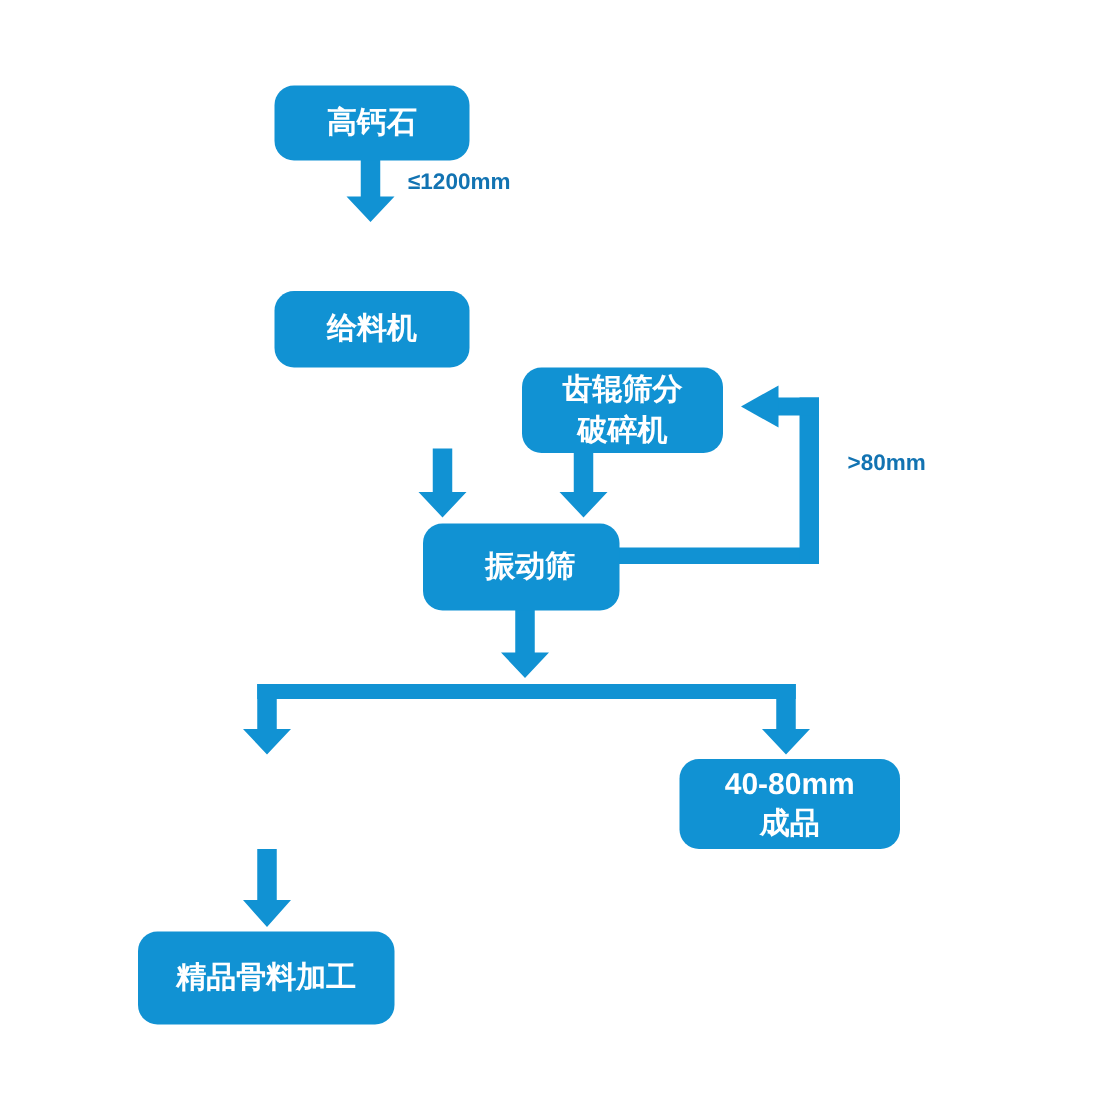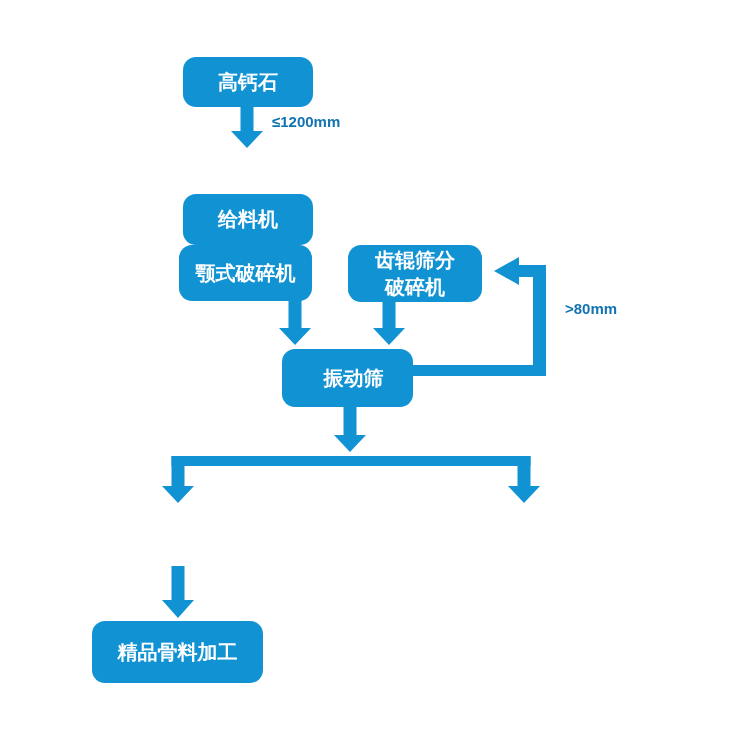--- a/index.html
+++ b/index.html
@@ -94,34 +94,35 @@
   <div class="node n-source">
     <span>高钙石</span>
   </div>
 
   <div class="edge-label l-feed">≤1200mm</div>
 
   <div class="node n-feeder">
     <span>给料机</span>
   </div>
 
-  <div class="node n-jaw">
-    <span>颚式破碎机</span>
-  </div>
 
   <div class="node n-roller">
     <span>齿辊筛分</span>
     <span>破碎机</span>
   </div>
 
   <div class="edge-label l-oversize">&gt;80mm</div>
 
   <div class="node n-screen">
     <span>振动筛</span>
   </div>
 
 
+  <div class="node n-out4080">
+    <span>40-80mm</span>
+    <span>成品</span>
+  </div>
 
   <div class="node n-fine">
     <span>精品骨料加工</span>
   </div>
 
 </div>
 
 </body></html>

